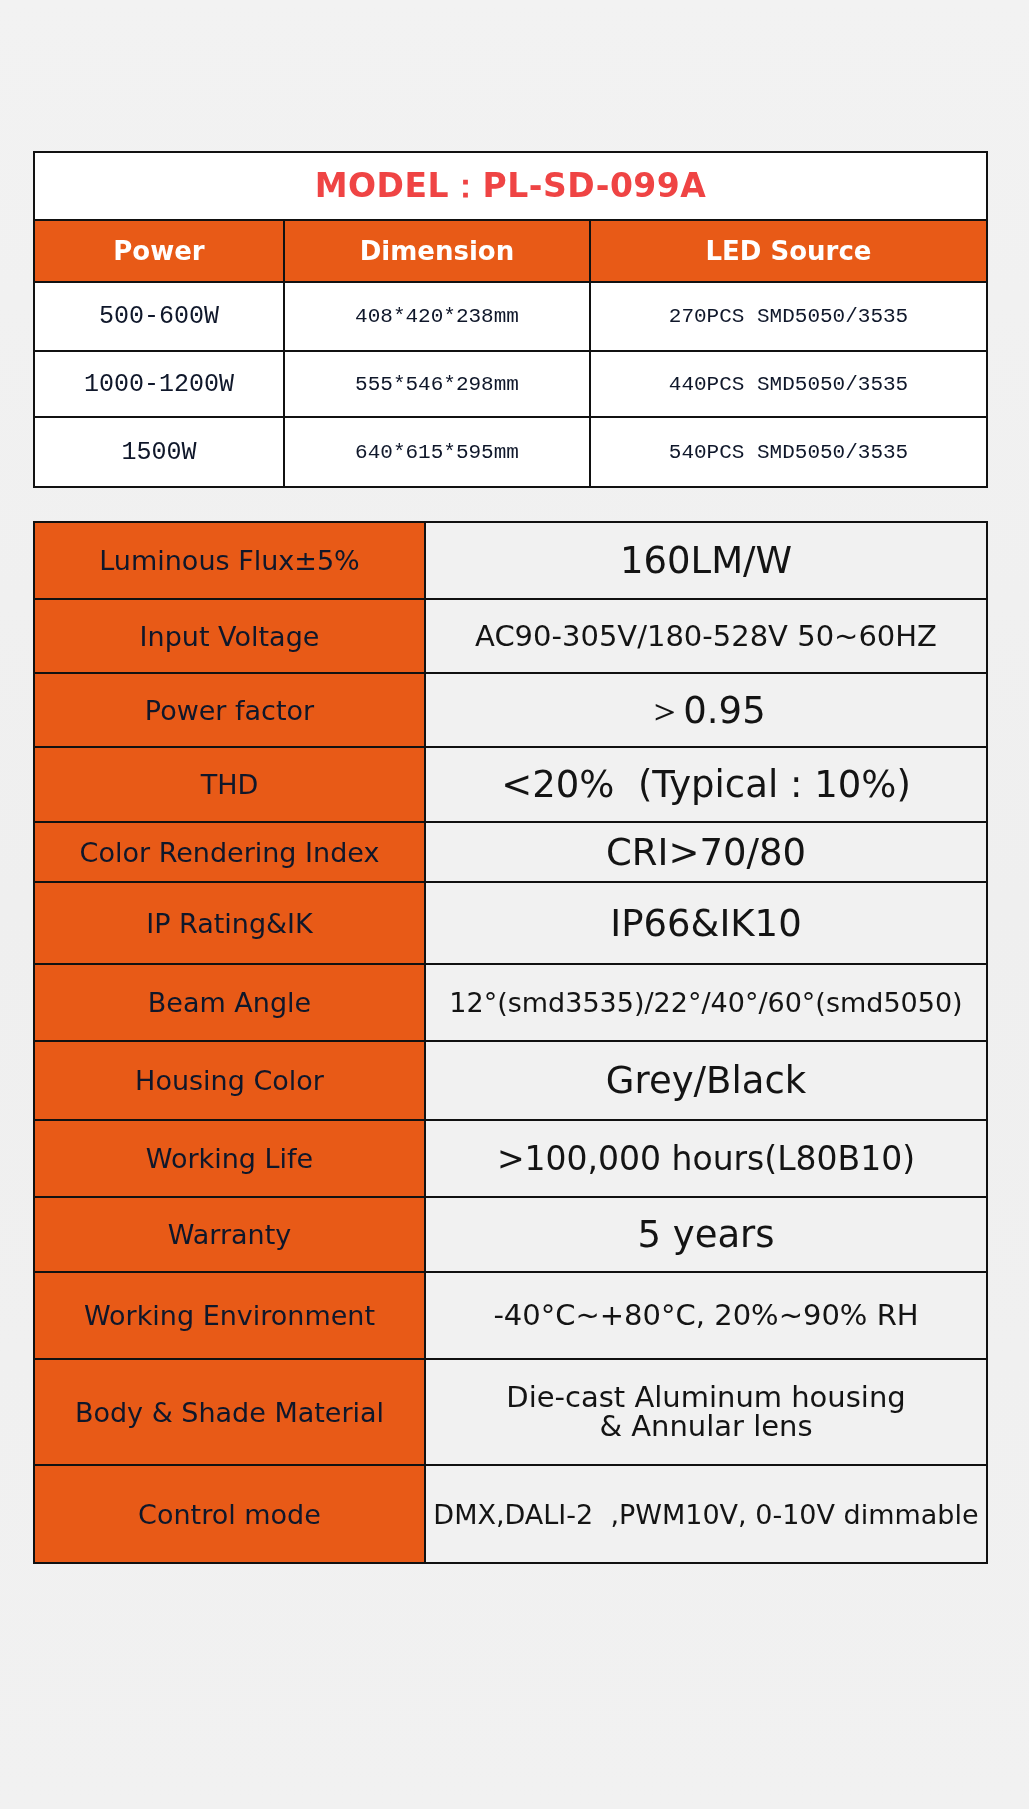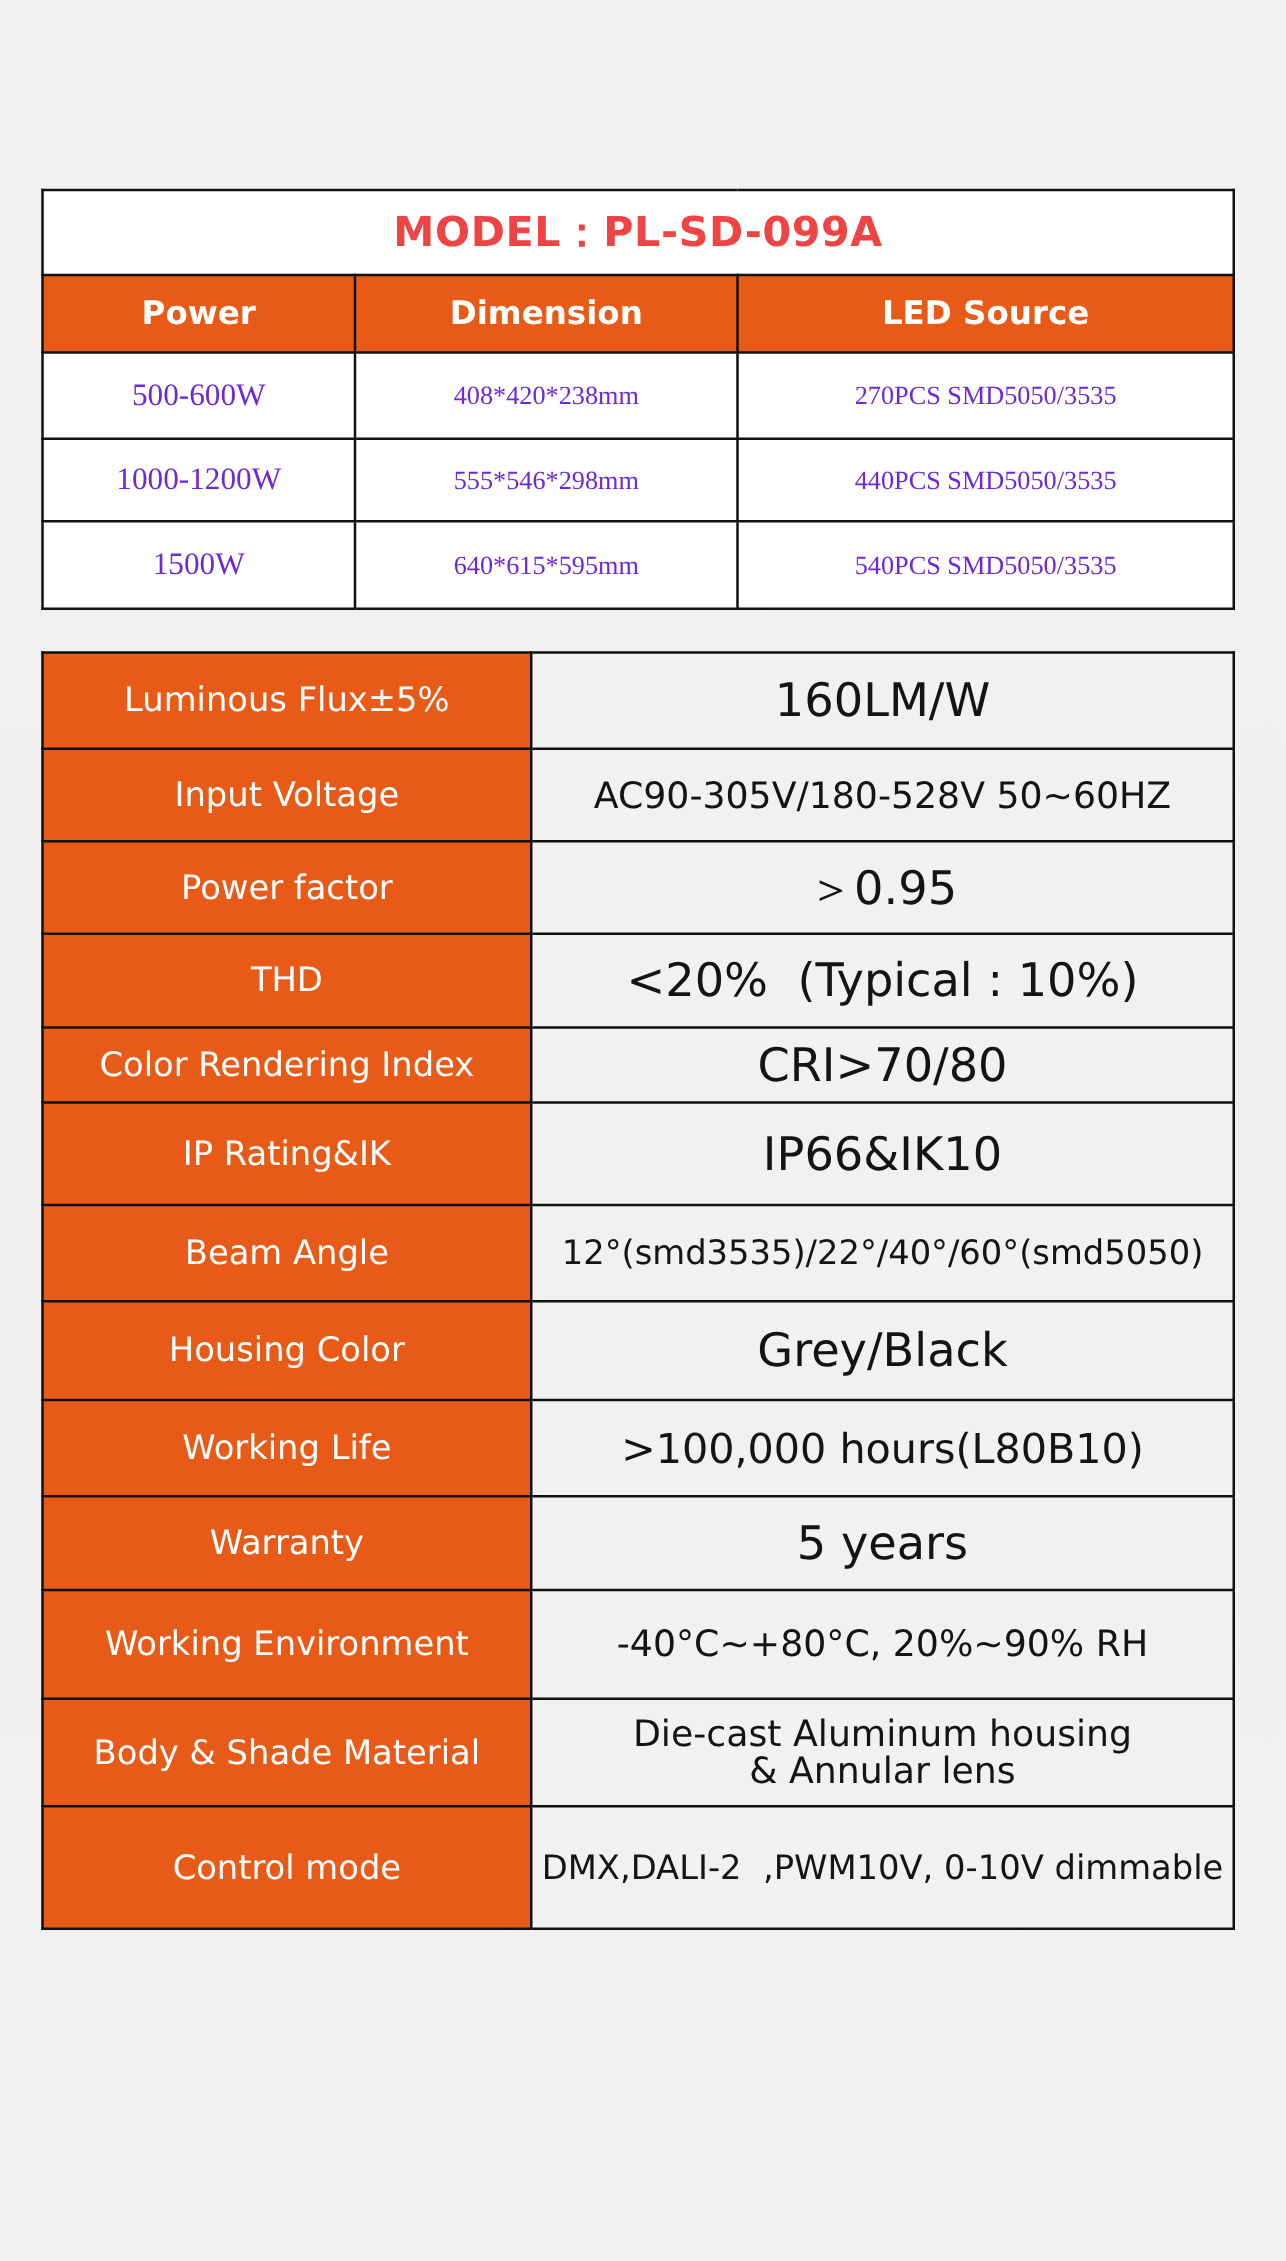--- a/index.html
+++ b/index.html
@@ -14,31 +14,31 @@
   }
   .model-table td, .model-table th { border: 2.5px solid #111; text-align: center; padding: 0; }
   .model-title {
     height: 66px; color: #ef4444; font-weight: bold; font-size: 33px; letter-spacing: 0.5px;
     font-family: "DejaVu Sans", sans-serif;
   }
   .model-head th {
     height: 60px; background: #e85a17; color: #ffffff; font-weight: bold; font-size: 26px;
     font-family: "DejaVu Sans", sans-serif;
   }
-  .model-row td { color: #6d28d9; font-family: Liberation Serif, serif; }
+  .model-row td { color: #0f172a; font-family: Liberation Mono, monospace; }
   .model-row td.power { font-size: 25px; }
   .model-row td.dim, .model-row td.led { font-size: 21px; }
 
   .spec-table {
     position: absolute; left: 33px; top: 521px; width: 953px;
     border-collapse: collapse; table-layout: fixed;
   }
   .spec-table td { border: 2.5px solid #111; text-align: center; padding: 0 4px; }
   .spec-label {
-    width: 384px; background: #e85a17; color: #ffffff; font-size: 27px;
+    width: 384px; background: #e85a17; color: #0f172a; font-size: 27px;
     font-family: "DejaVu Sans", sans-serif;
   }
   .spec-value {
     background: #f1f1f1; color: #141414; font-size: 37px; line-height: 1.0;
     font-family: "DejaVu Sans", sans-serif;
   }
   .spec-value.med { font-size: 33px; }
   .spec-value.small { font-size: 29px; margin-top: 11px; }
   .spec-value.xs { font-size: 27px; }
 </style>
@@ -121,21 +121,21 @@
     <td class="spec-value med">&gt;100,000 hours(L80B10)</td>
   </tr>
   <tr style="height:75px">
     <td class="spec-label">Warranty</td>
     <td class="spec-value">5 years</td>
   </tr>
   <tr style="height:87px">
     <td class="spec-label">Working Environment</td>
     <td class="spec-value small">-40°C~+80°C, 20%~90% RH</td>
   </tr>
-  <tr style="height:86px">
+  <tr style="height:106px">
     <td class="spec-label">Body &amp; Shade Material</td>
     <td class="spec-value small">
       <div>Die-cast Aluminum housing</div>
       <div>&amp; Annular lens</div>
     </td>
   </tr>
   <tr style="height:98px">
     <td class="spec-label">Control mode</td>
     <td class="spec-value xs" style="white-space:pre">DMX,DALI-2  ,PWM10V, 0-10V dimmable</td>
   </tr>

